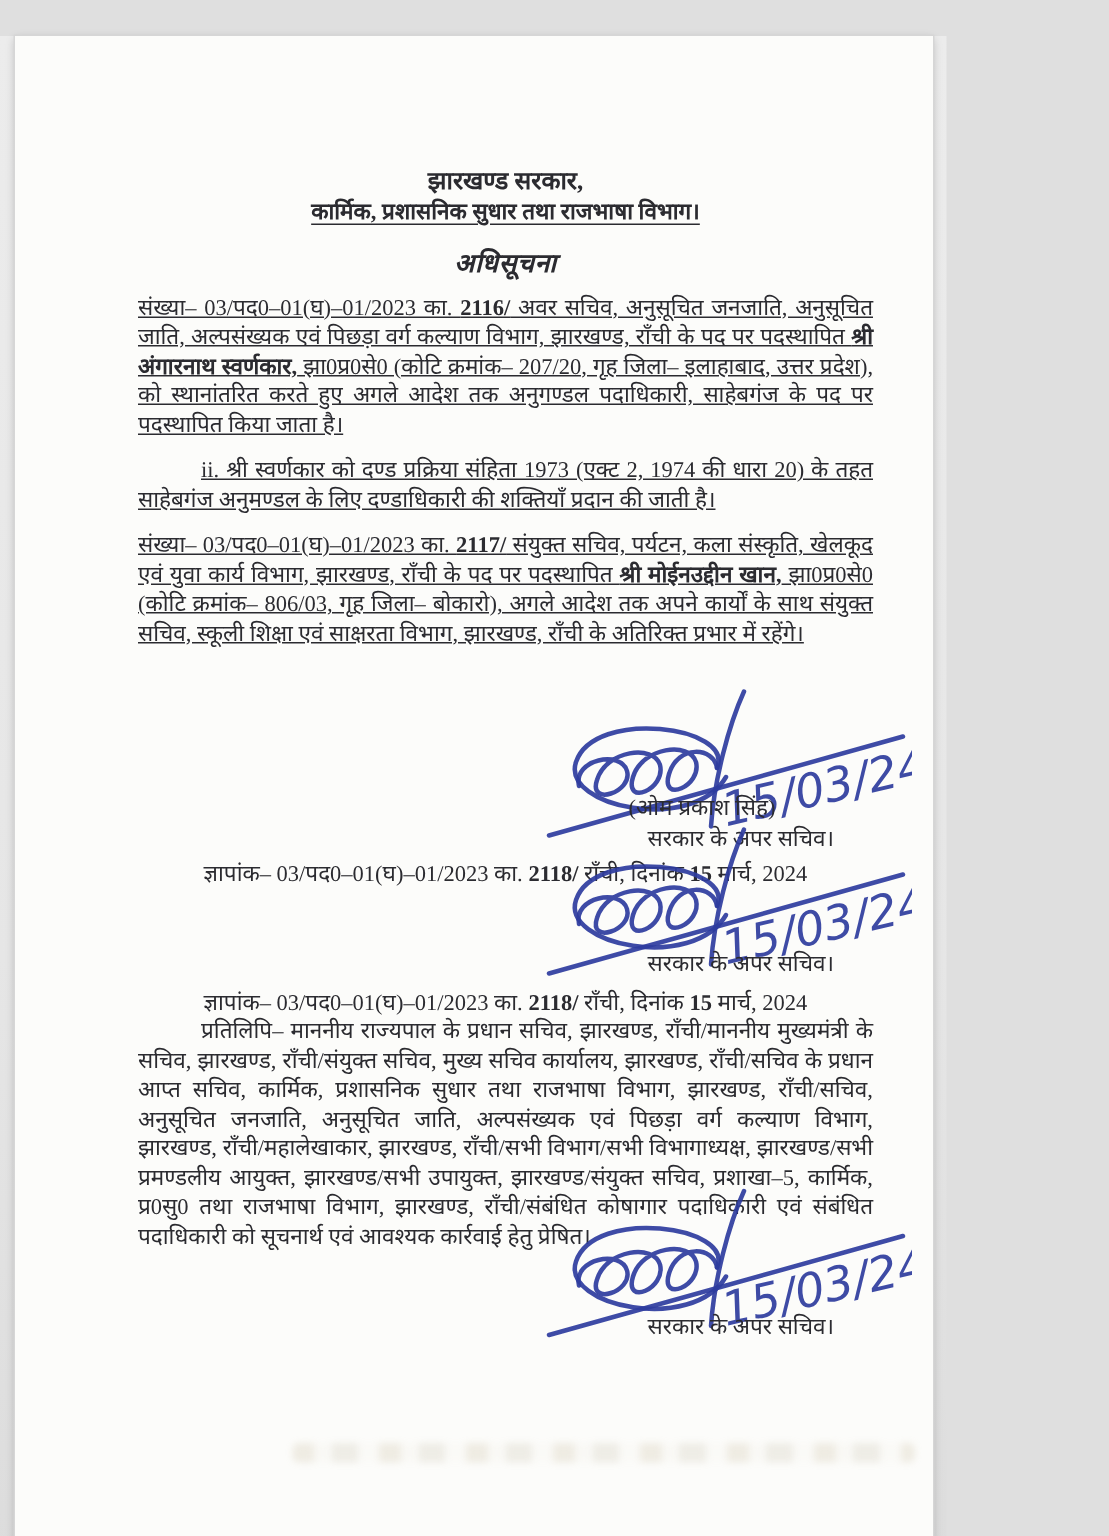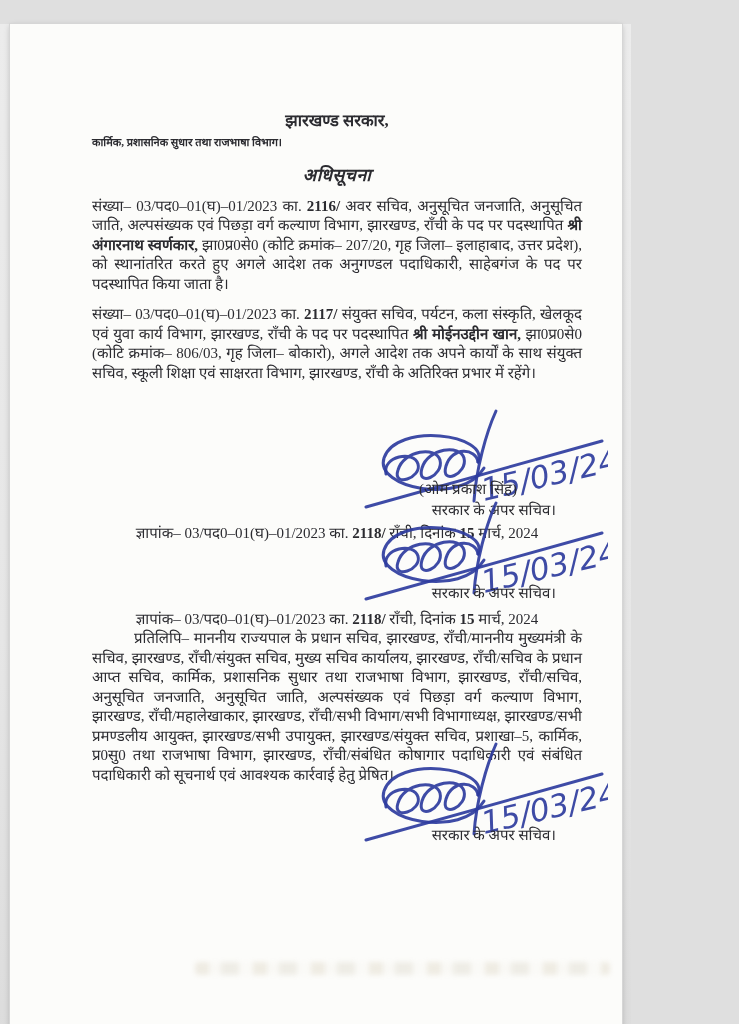--- a/index.html
+++ b/index.html
@@ -19,24 +19,24 @@
     background:#fcfcfa;
     box-shadow:0 0 0 1px #d6d6d6, 0 2px 6px rgba(0,0,0,.22);
   }
   .content{
     position:absolute;left:82px;right:40px;top:86px;bottom:0;
     font-size:15px;line-height:19.5px;color:#2b2b30;
     text-align:justify;
   }
   .b{font-weight:bold;}
   .h-gov{text-align:center;font-weight:bold;font-size:16.5px;line-height:21px;}
-  .h-dept{font-weight:bold;font-size:11px;line-height:22px;text-underline-offset:3px;}
+  .h-dept{text-align:center;font-weight:bold;font-size:15px;line-height:22px;text-decoration:underline;text-underline-offset:3px;}
   .h-notif{text-align:center;font-weight:bold;font-style:italic;font-size:17.5px;margin-top:13px;text-underline-offset:3px;letter-spacing:.5px;}
   .h-date{text-align:right;margin-top:1px;}
-  .para{margin-top:11px;}
+  .para{margin-top:11px;text-decoration:underline;}
   .para.indent{text-indent:42px;}
   .memo-line{margin-top:4px;text-align:center;}
   .memo-copy{text-indent:42px;}
   
   .sig1{position:relative;height:124px;margin-top:13px;z-index:5;}
   .sig1 .by-order{position:absolute;right:14px;top:0;white-space:nowrap;}
   .sig1 .scribble{position:absolute;right:-26px;top:12px;}
   .sig1 .sig-name{position:absolute;right:65px;bottom:21px;white-space:nowrap;}
   .sig-title{font-weight:normal;white-space:nowrap;}
   .sig1 .sig-title{position:absolute;right:26px;bottom:0;}
@@ -61,20 +61,21 @@
 <div class="photo">
   <div class="paper">
     <div class="content">
 
       <div class="h-gov">झारखण्ड सरकार,</div>
       <div class="h-dept">कार्मिक, प्रशासनिक सुधार तथा राजभाषा विभाग।</div>
       <div class="h-notif">अधिसूचना</div>
 
       <div class="para"><span>संख्या– 03/पद0–01(घ)–01/2023 का. </span><span class="b">2116/</span><span> अवर सचिव, अनुसूचित जनजाति, अनुसूचित जाति, अल्पसंख्यक एवं पिछड़ा वर्ग कल्याण विभाग, झारखण्ड, राँची के पद पर पदस्थापित </span><span class="b">श्री अंगारनाथ स्वर्णकार,</span><span> झा0प्र0से0 (कोटि क्रमांक– 207/20, गृह जिला– इलाहाबाद, उत्तर प्रदेश), को स्थानांतरित करते हुए अगले आदेश तक अनुगण्डल पदाधिकारी, साहेबगंज के पद पर पदस्थापित किया जाता है।</span></div>
 
+      <div class="para indent"><span>ii. श्री स्वर्णकार को दण्ड प्रक्रिया संहिता 1973 (एक्ट 2, 1974 की धारा 20) के तहत साहेबगंज अनुमण्डल के लिए दण्डाधिकारी की शक्तियाँ प्रदान की जाती है।</span></div>
 
       <div class="para"><span>संख्या– 03/पद0–01(घ)–01/2023 का. </span><span class="b">2117/</span><span> संयुक्त सचिव, पर्यटन, कला संस्कृति, खेलकूद एवं युवा कार्य विभाग, झारखण्ड, राँची के पद पर पदस्थापित </span><span class="b">श्री मोईनउद्दीन खान,</span><span> झा0प्र0से0 (कोटि क्रमांक– 806/03, गृह जिला– बोकारो), अगले आदेश तक अपने कार्यों के साथ संयुक्त सचिव, स्कूली शिक्षा एवं साक्षरता विभाग, झारखण्ड, राँची के अतिरिक्त प्रभार में रहेंगे।</span></div>
 
       <div class="sig1">
         <svg class="scribble" width="250" height="110" viewBox="0 0 250 110">
           <path d="M28 66 C24 48 56 42 60 56 C64 70 34 80 40 62 C46 42 78 38 82 52 C86 68 58 80 64 60 C70 40 102 36 106 50 C110 66 82 78 88 58 C94 38 118 40 120 54"></path>
           <path d="M120 54 C132 26 38 14 26 50 C16 80 104 98 126 60"></path>
           <path d="M138 3 C128 25 118 62 116 93"></path>
           <path d="M8 99 L244 33"></path>
           <text x="126" y="93" transform="rotate(-13 126 93)">15/03/24</text>

